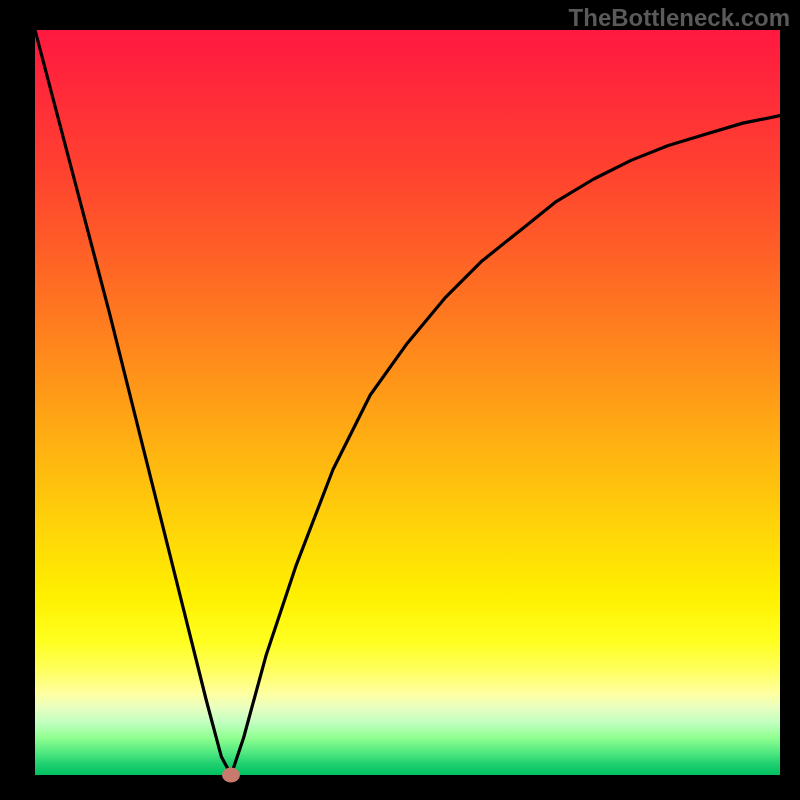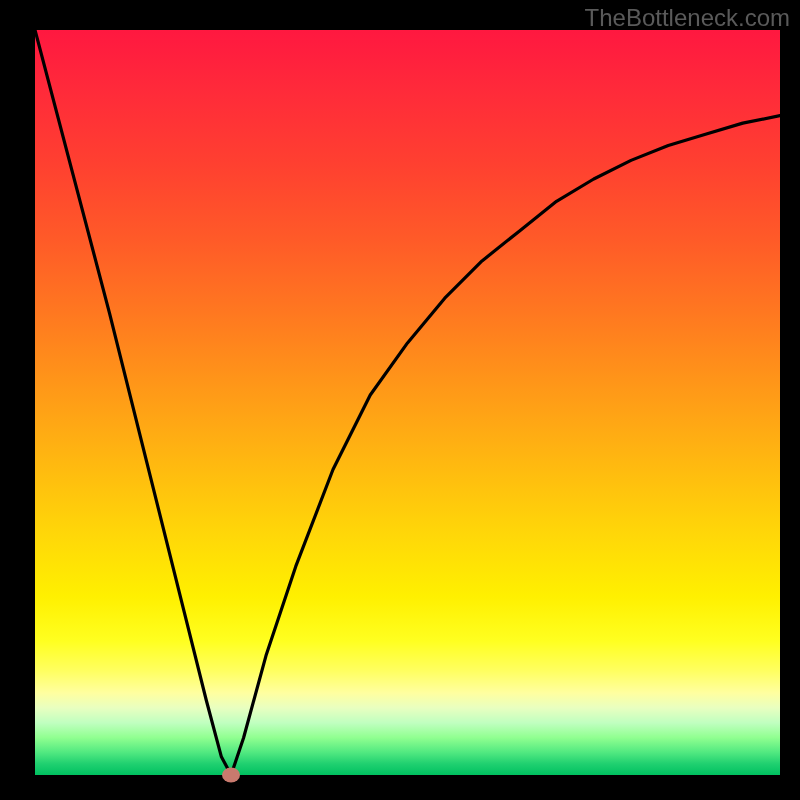--- a/index.html
+++ b/index.html
@@ -10,21 +10,21 @@
     position: relative;
     font-family: Arial, sans-serif;
     overflow: hidden;
   }
   .watermark {
     position: absolute;
     top: 4px;
     right: 10px;
     color: #5a5a5a;
     font-size: 24px;
-    font-weight: normal;
+    font-weight: bold;
     z-index: 10;
   }
   .plot-area {
     position: absolute;
     left: 35px;
     top: 30px;
     width: 745px;
     height: 745px;
     background: linear-gradient(to bottom,
       #ff1840 0%,

